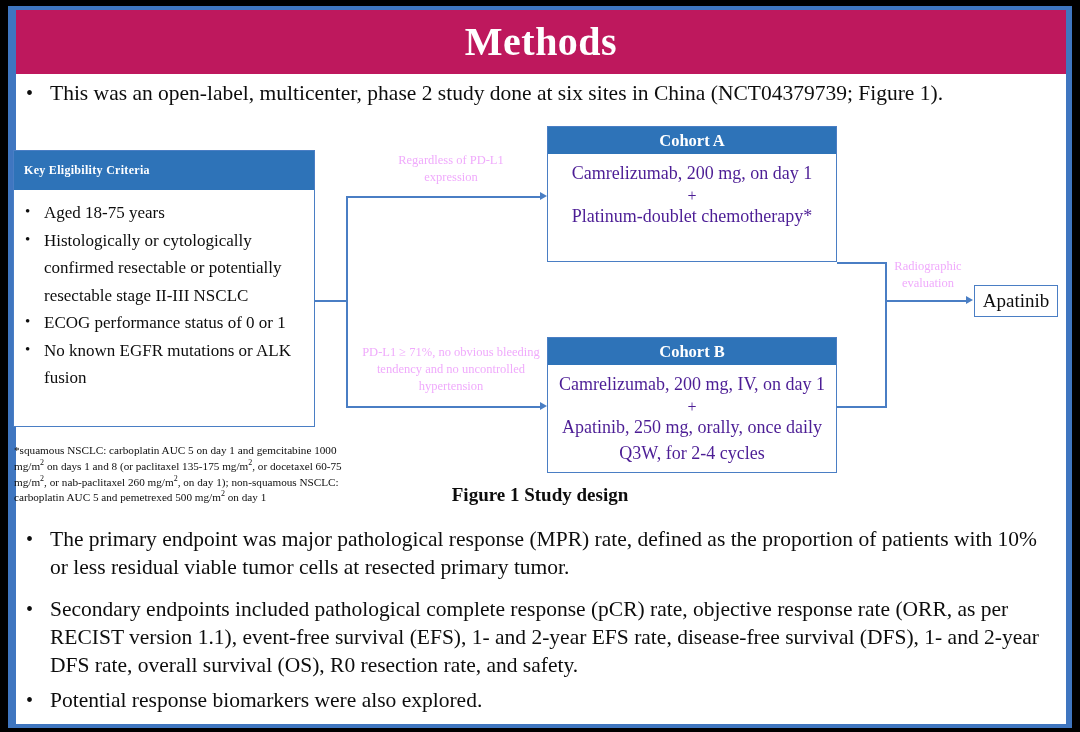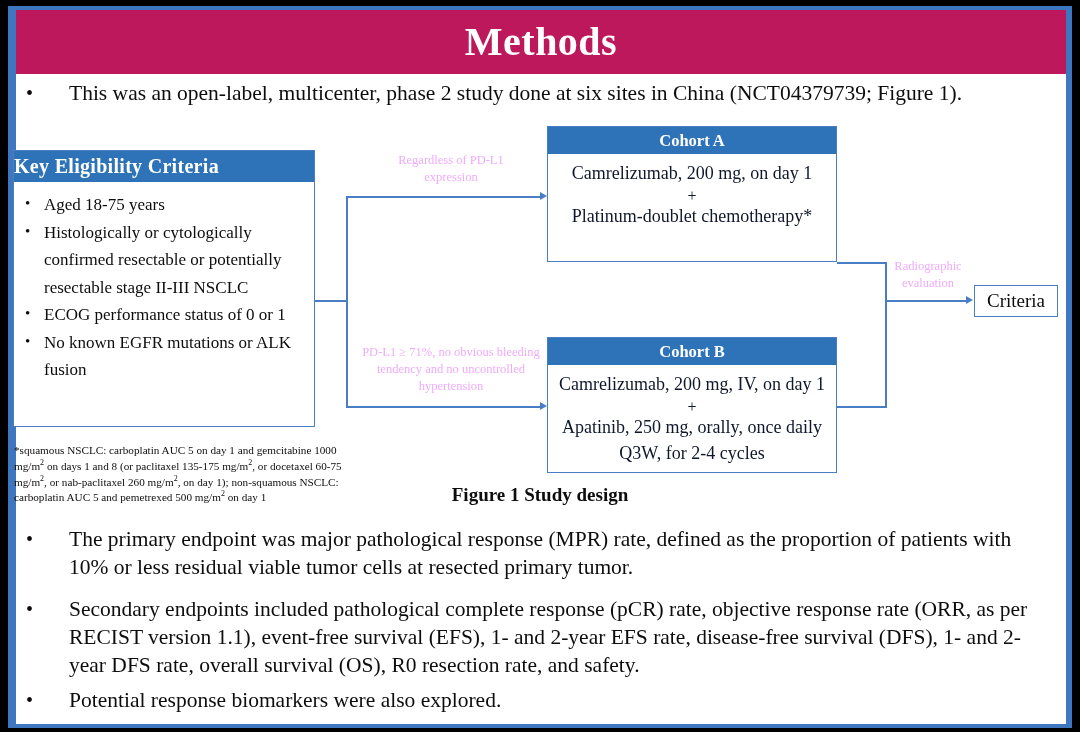--- a/index.html
+++ b/index.html
@@ -51,21 +51,21 @@
     line-height: 1.30;
   }
   .bullet .dot {
     flex: 0 0 auto;
     width: 30px;
     text-align: left;
     padding-left: 6px;
     font-size: 20px;
     line-height: 1.30;
   }
-  .bullet .txt { flex: 1 1 auto; margin-left: 19px; }
+  .bullet .txt { flex: 1 1 auto; }
 
   #b-intro { left: 20px; top: 80px; width: 1035px; }
   #b-primary   { left: 20px; top: 526px; width: 1032px; }
   #b-secondary { left: 20px; top: 596px; width: 1035px; }
   #b-biomarker { left: 20px; top: 687px; width: 1000px; }
 
   
   #fig-caption {
     position: absolute;
     left: 0; top: 484px; width: 1080px;
@@ -77,26 +77,27 @@
 
   
   #elig-box {
     position: absolute;
     left: 13px; top: 150px;
     width: 302px; height: 277px;
     border: 1px solid #4a7ec4;
     background: #fff;
   }
   #elig-head {
-    height: 31px;
+    height: 39px;
     background: #2e73b8;
     color: #fff;
-    font-size: 20px;
+    font-size: 12px;
     font-weight: bold;
     display: flex; align-items: center;
+    padding-left: 10px;
     letter-spacing: .3px;
   }
   #elig-list {
     padding: 9px 6px 0 8px;
   }
   .elig-item {
     display: flex;
     font-size: 17px;
     color: #0d0d0d;
     line-height: 1.62;
@@ -131,21 +132,21 @@
     background: #2e73b8;
     color: #fff;
     font-size: 16.5px;
     font-weight: bold;
     height: 27px;
     display: flex; align-items: center; justify-content: center;
   }
   .cohort-body {
     text-align: center;
     font-size: 18px;
-    color: #0f172a;
+    color: #4c1d95;
     line-height: 1.42;
     padding: 7px 6px 8px 6px;
   }
   .cohort-body .plus { font-size: 16px; line-height: 1.1; display:block; }
   #cohort-a { left: 547px; top: 126px; width: 290px; height: 136px; }
   #cohort-b { left: 547px; top: 337px; width: 290px; height: 136px; }
 
   
   #surgery-box {
     position: absolute;
@@ -269,21 +270,21 @@
     <div class="cohort-head">Cohort B</div>
     <div class="cohort-body">
       <div>Camrelizumab, 200 mg, IV, on day 1</div>
       <span class="plus">+</span>
       <div>Apatinib, 250 mg, orally, once daily</div>
       <div>Q3W, for 2-4 cycles</div>
     </div>
   </div>
 
   <div id="surgery-box">
-    <span>Criteria</span>
+    <span>Apatinib</span>
   </div>
 
   <div id="fig-caption">Figure 1 Study design</div>
 
   <div class="bullet" id="b-primary">
     <span class="dot">•</span>
     <span class="txt">The primary endpoint was major pathological response (MPR) rate, defined as the proportion of patients with 10% or less residual viable tumor cells at resected primary tumor.</span>
   </div>
   <div class="bullet" id="b-secondary">
     <span class="dot">•</span>

